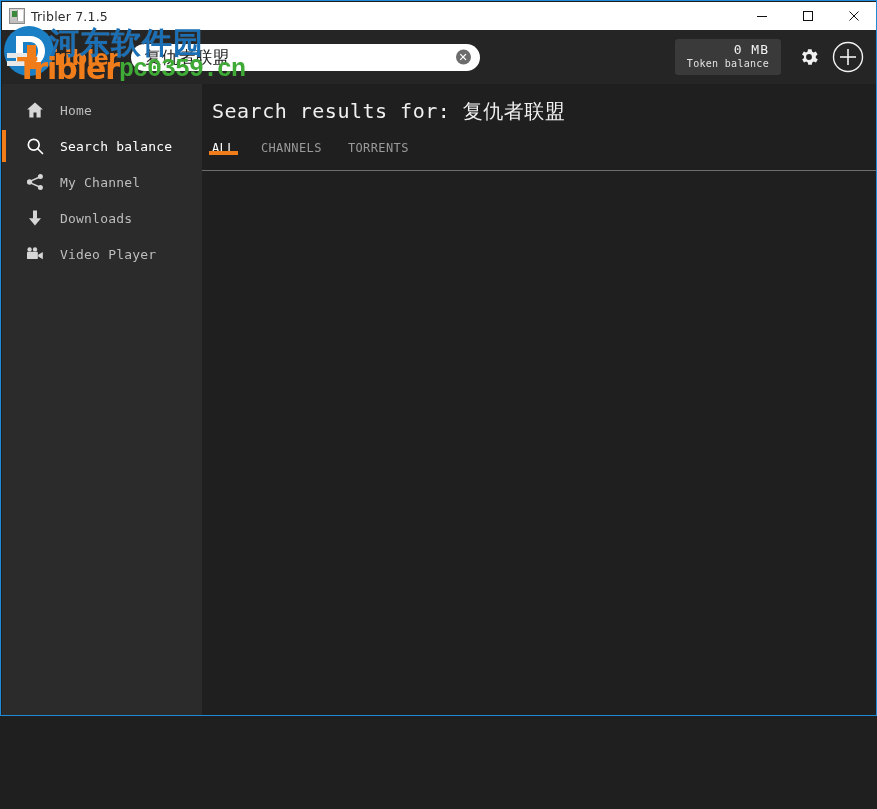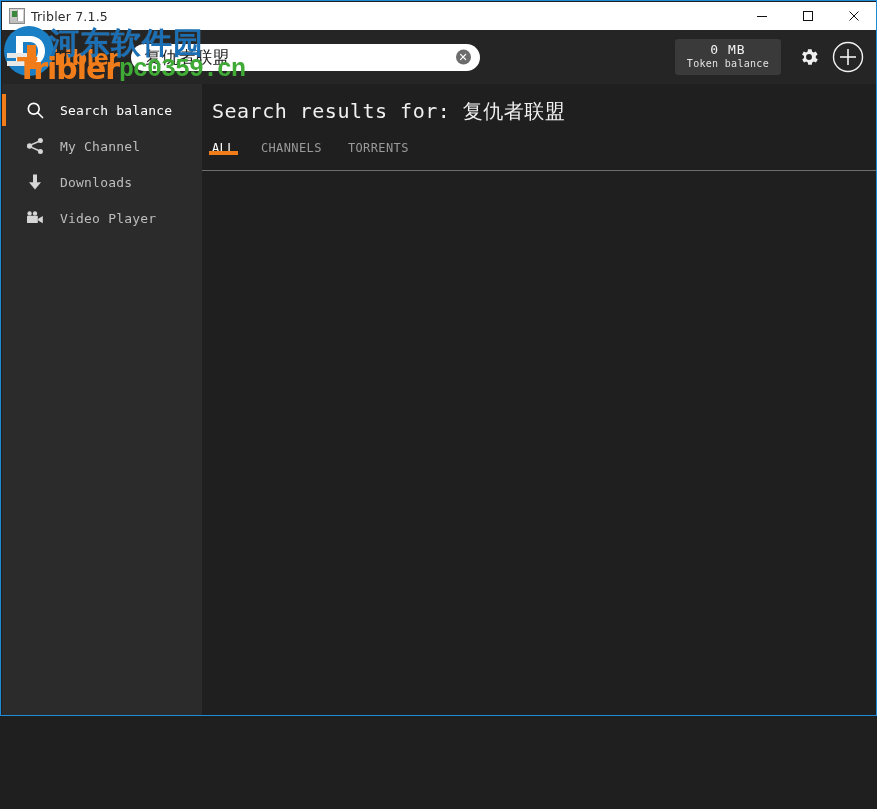--- a/index.html
+++ b/index.html
@@ -106,21 +106,21 @@
     position:absolute;right:9px;top:50%;transform:translateY(-50%);
     width:15px;height:15px;border-radius:50%;
     background:#6c6c6c;color:#fff;
     display:flex;align-items:center;justify-content:center;
     font-size:11px;line-height:1;cursor:pointer;
     font-family:"DejaVu Sans","Liberation Sans",sans-serif;
   }
   .topright{margin-left:auto;display:flex;align-items:center;padding-right:12px;}
   .token{
     background:#3a3a3a;border-radius:3px;
-    padding:4px 12px 5px;text-align:center;margin-right:14px;
+    padding:4px 12px 5px;text-align:right;margin-right:14px;
     cursor:pointer;
   }
   .token-amount{
     font-size:13px;color:#f2f2f2;letter-spacing:1px;line-height:1.15;
   }
   .token-label{
     font-size:10px;color:#e2e2e2;letter-spacing:.3px;line-height:1.25;
   }
   .icon-btn{
     display:flex;align-items:center;justify-content:center;
@@ -239,20 +239,29 @@
           <circle cx="16" cy="16" r="14.5" fill="none" stroke="#f2f2f2" stroke-width="1.4"></circle>
           <line x1="16" y1="8" x2="16" y2="24" stroke="#f2f2f2" stroke-width="1.6"></line>
           <line x1="8" y1="16" x2="24" y2="16" stroke="#f2f2f2" stroke-width="1.6"></line>
         </svg>
       </div>
     </div>
   </div>
 
   <div class="sidebar">
 
+    <div class="nav-item">
+      <div class="bar"></div>
+      <div class="nav-ico">
+        <svg width="20" height="20" viewBox="0 0 24 24" fill="currentColor">
+          <path d="M12 3 2.5 11.3h2.7V21h5v-6h3.6v6h5v-9.7h2.7z"></path>
+        </svg>
+      </div>
+      <div class="nav-label">Home</div>
+    </div>
 
     <div class="nav-item active">
       <div class="bar"></div>
       <div class="nav-ico">
         <svg width="20" height="20" viewBox="0 0 24 24" fill="none" stroke="currentColor" stroke-width="2">
           <circle cx="10.5" cy="10.5" r="6.5"></circle>
           <line x1="15.3" y1="15.3" x2="21" y2="21" stroke-linecap="round"></line>
         </svg>
       </div>
       <div class="nav-label">Search balance</div>

